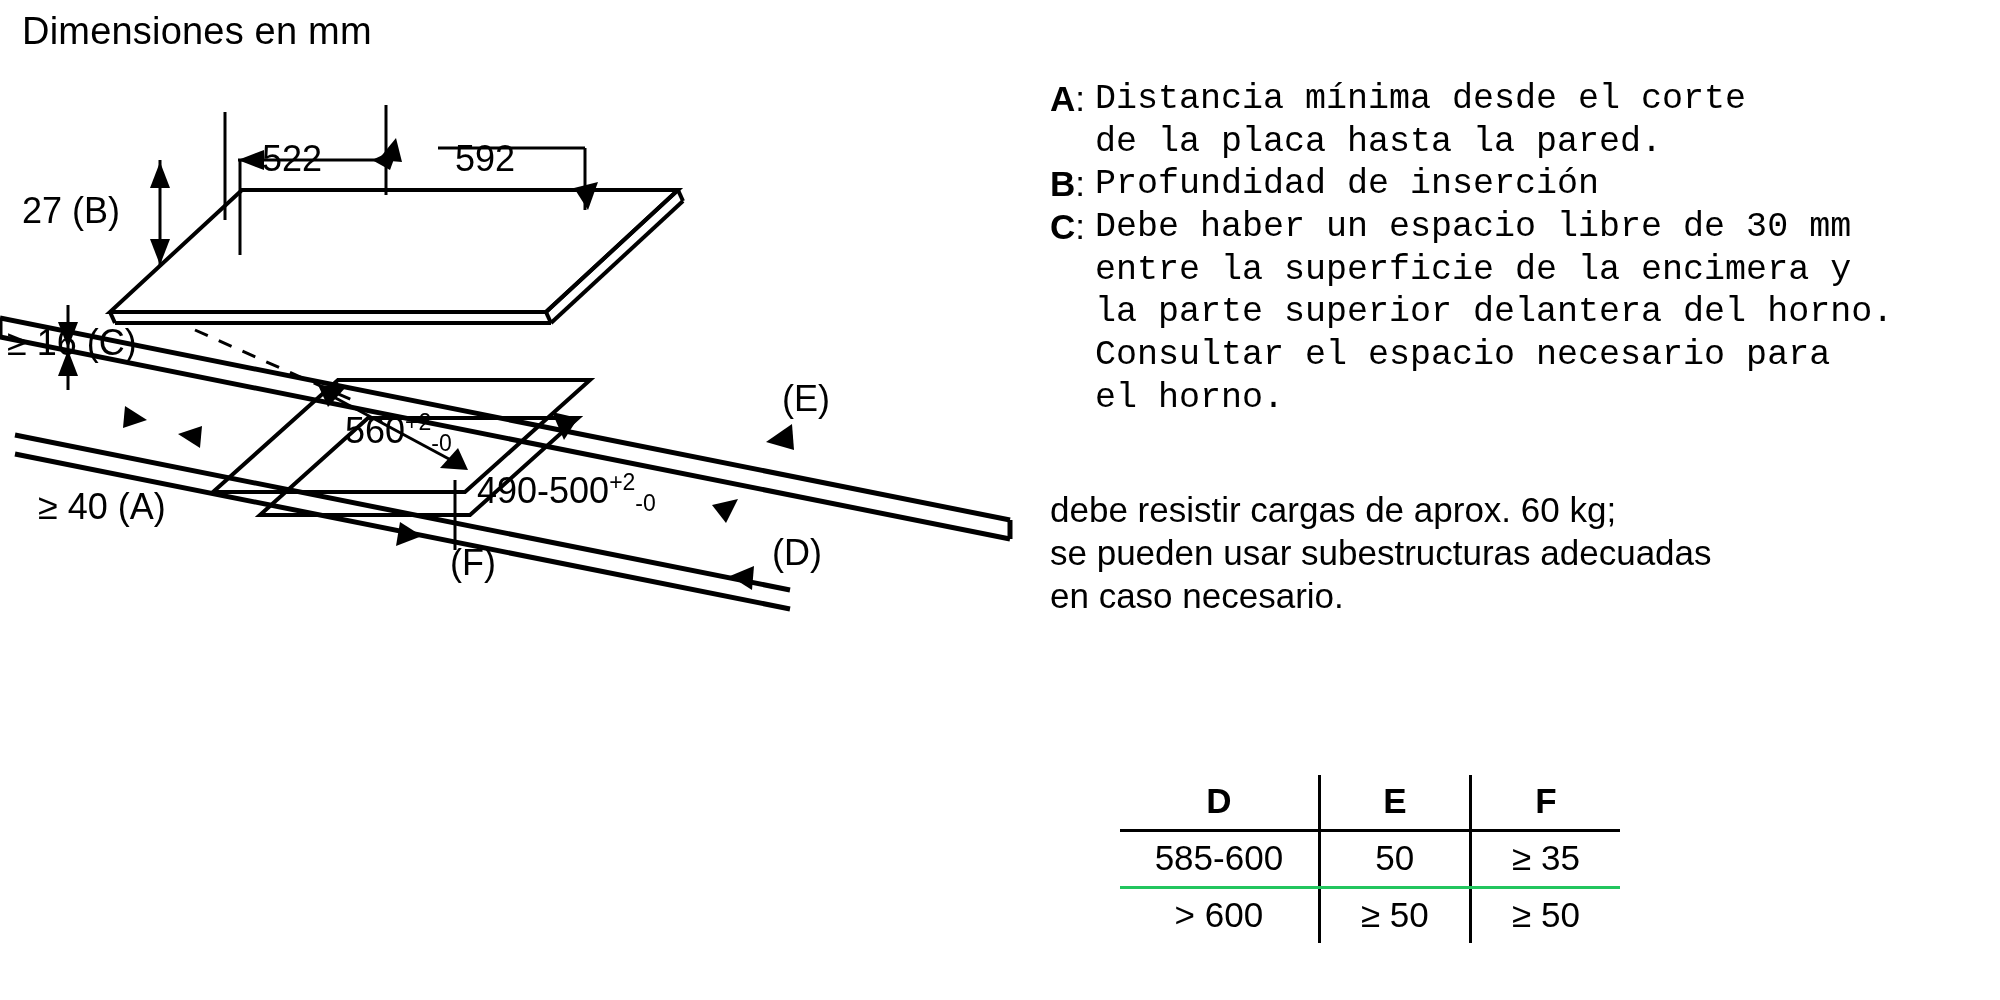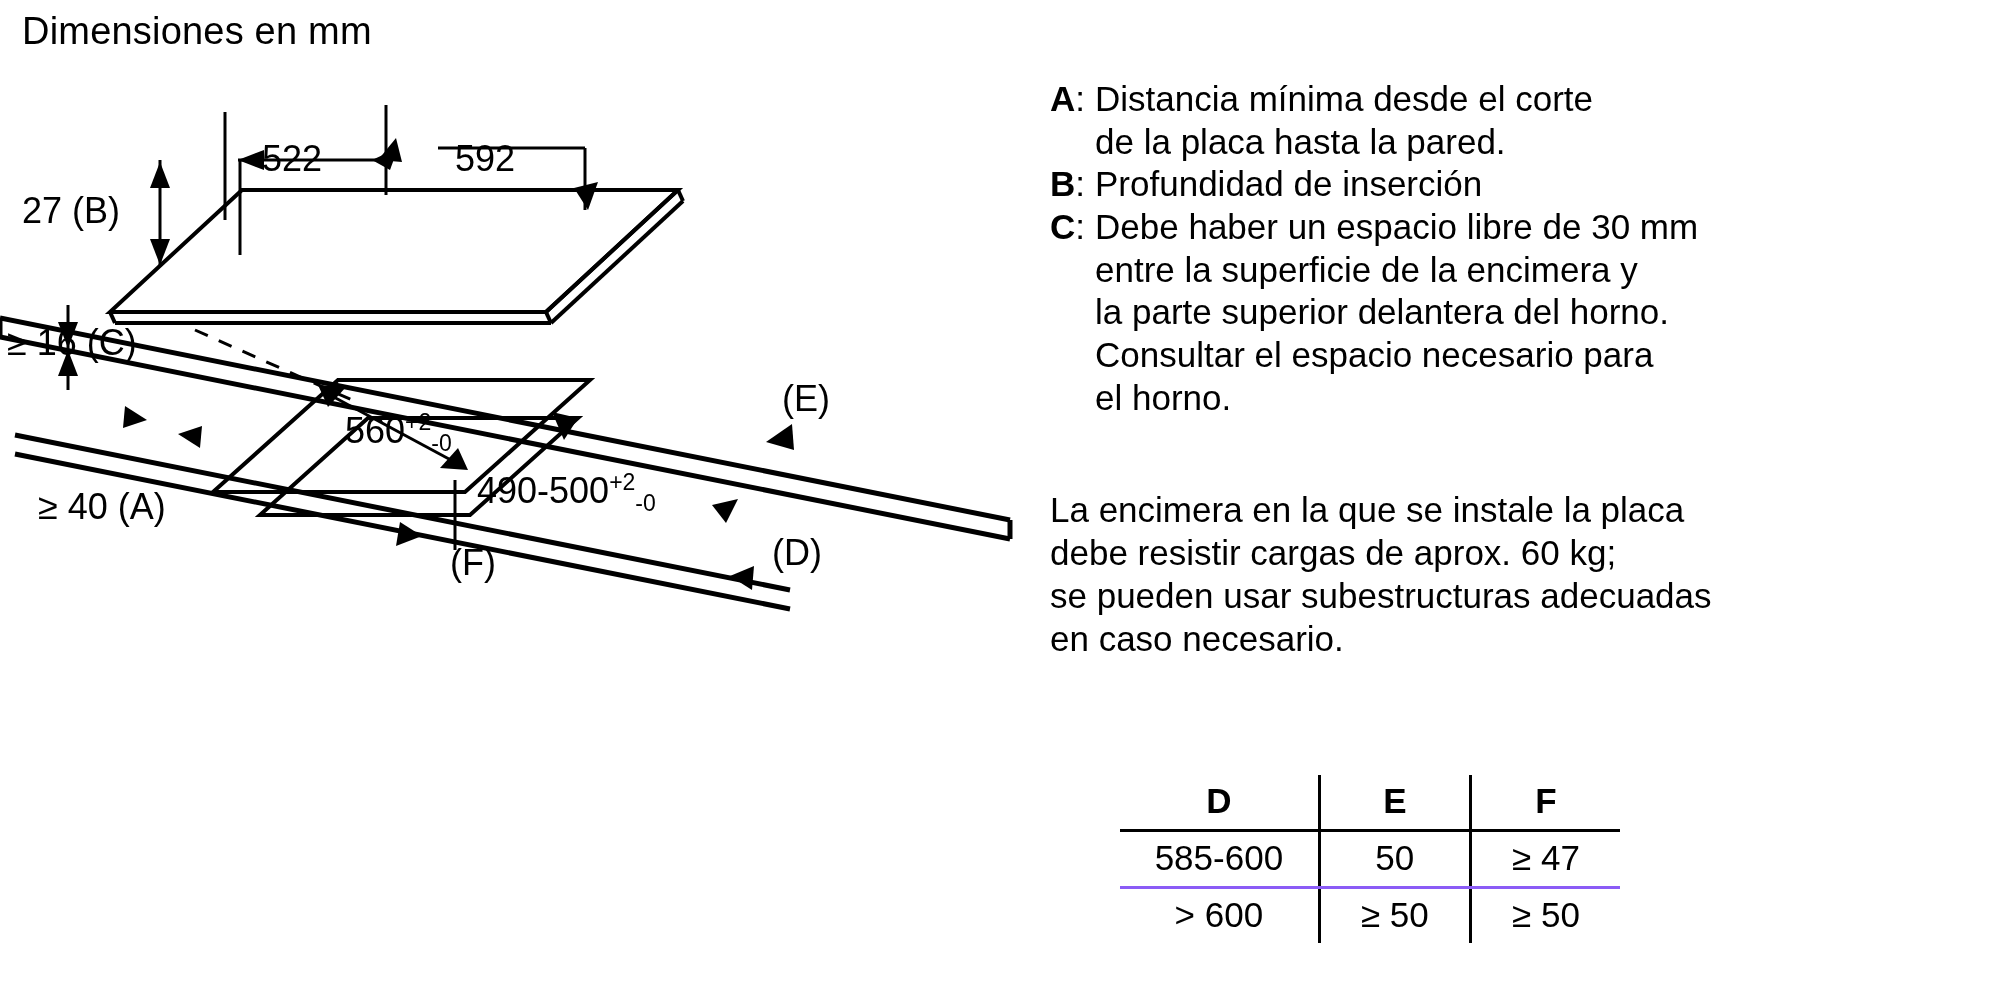--- a/index.html
+++ b/index.html
@@ -74,20 +74,21 @@
   }
   .legend-colon {
     flex: 0 0 auto;
     padding-right: 10px;
   }
   .legend-text {
     flex: 1 1 auto;
   }
   .legend-text .cont {
     display: block;
+    font-family: Liberation Mono, monospace;
   }
   #paragraph {
     position: absolute;
     left: 1050px;
     top: 488px;
     width: 940px;
     font-size: 35px;
     line-height: 1.23;
   }
   #paragraph span { display:block; }
@@ -104,21 +105,21 @@
   #table td, #table th {
     text-align: center;
     padding: 6px 0 8px 0;
     font-weight: normal;
   }
   #table th { font-weight: bold; }
   #table tr.head th { border-bottom: 3px solid #000; }
   #table td.c1, #table th.c1 { width: 200px; }
   #table td.c2, #table th.c2 { width: 150px; border-left: 3px solid #000; border-right: 3px solid #000; }
   #table td.c3, #table th.c3 { width: 150px; }
-  #table tr.body td { border-bottom: 3px solid #8b5cf6; }
+  #table tr.body td { border-bottom: 3px solid #22c55e; }
   #table tr.last td { border-bottom: none; }
 </style>
 </head>
 <body>
 
 <div id="page">
 
   <div class="title">Dimensiones en mm</div>
 
   <div id="diagram">
@@ -258,37 +259,36 @@
         <span class="cont">Debe haber un espacio libre de 30 mm</span>
         <span class="cont">entre la superficie de la encimera y</span>
         <span class="cont">la parte superior delantera del horno.</span>
         <span class="cont">Consultar el espacio necesario para</span>
         <span class="cont">el horno.</span>
       </span>
     </div>
   </div>
 
   <div id="paragraph">
-    <span>La encimera en la que se instale la placa</span>
     <span>debe resistir cargas de aprox. 60 kg;</span>
     <span>se pueden usar subestructuras adecuadas</span>
     <span>en caso necesario.</span>
   </div>
 
   <table id="table">
     <tbody>
       <tr class="head">
         <th class="c1">D</th>
         <th class="c2">E</th>
         <th class="c3">F</th>
       </tr>
       <tr class="body">
         <td class="c1">585-600</td>
         <td class="c2">50</td>
-        <td class="c3">≥ 47</td>
+        <td class="c3">≥ 35</td>
       </tr>
       <tr class="body last">
         <td class="c1">&gt; 600</td>
         <td class="c2">≥ 50</td>
         <td class="c3">≥ 50</td>
       </tr>
     </tbody>
   </table>
 
 </div>

